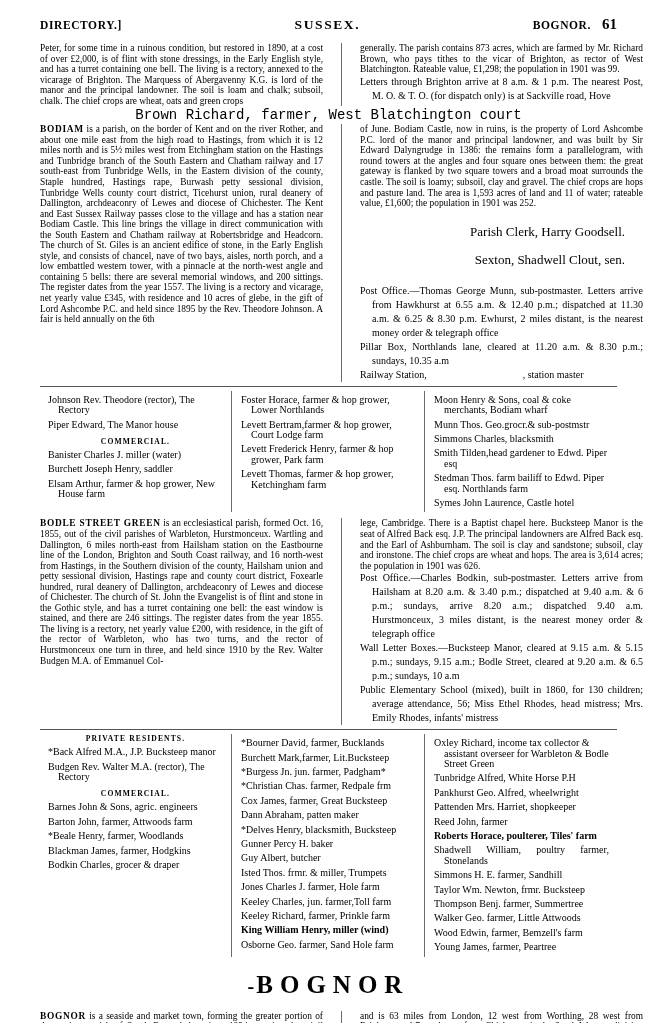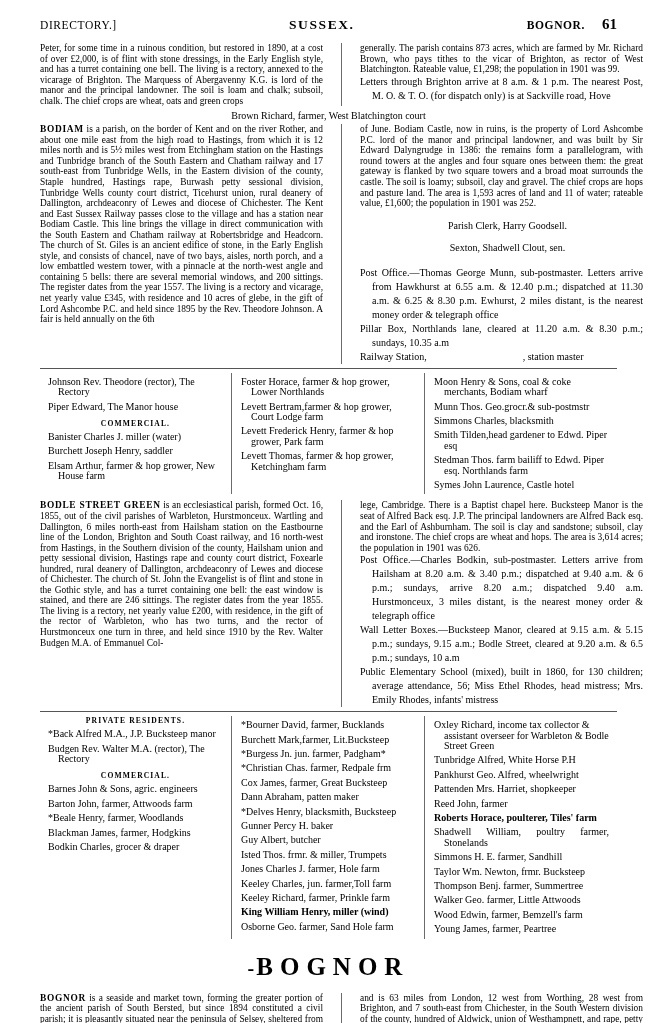--- a/index.html
+++ b/index.html
@@ -24,26 +24,26 @@
 
   
   .runhead {
     display: flex;
     align-items: baseline;
     font-size: 11.5px;
     letter-spacing: 0.6px;
     padding-bottom: 3px;
     margin-bottom: 7px;
   }
-  .runhead .left  { flex: 0 0 auto; font-weight: normal; }
+  .runhead .left  { flex: 0 0 auto; font-weight: bold; }
   .runhead .mid   { flex: 1 1 auto; text-align: center; font-weight: bold;
                     font-size: 13.5px; letter-spacing: 1.6px; }
   .runhead .right { flex: 0 0 auto; font-weight: bold; white-space: nowrap; }
   .runhead .pageno {
-    font-size: 15px; font-weight: bold; margin-left: 17px; letter-spacing: 0;
+    font-size: 15px; font-weight: bold; margin-left: 11px; letter-spacing: 0;
   }
 
   
   .two-col {
     display: flex;
     align-items: stretch;
     gap: 13px;
   }
   .two-col > .col {
     width: 283px;
@@ -69,34 +69,35 @@
   
   p.hang {
     margin: 0;
     padding-left: 12px;
     text-indent: -12px;
     font-size: 10px;
     line-height: 14px;
     text-align: justify;
   }
   p.hang2 {
-    margin: 12px;
+    margin: 18px;
     padding-left: 18px;
     text-indent: -6px;
-    font-size: 10px;
+    font-size: 13px;
     line-height: 10.55px;
-    text-align: center;
+    text-align: right;
   }
 
   
   .centerline {
     text-align: center;
-    font-size: 10px;
+    font-size: 14px;
     line-height: 11px;
     margin: 4px 0 3px 0;
+    font-family: Liberation Mono, monospace;
   }
 
   
   .hr-thin {
     border: 0;
     border-top: 1px solid #555;
     margin: 4px 0 4px 0;
   }
 
   

